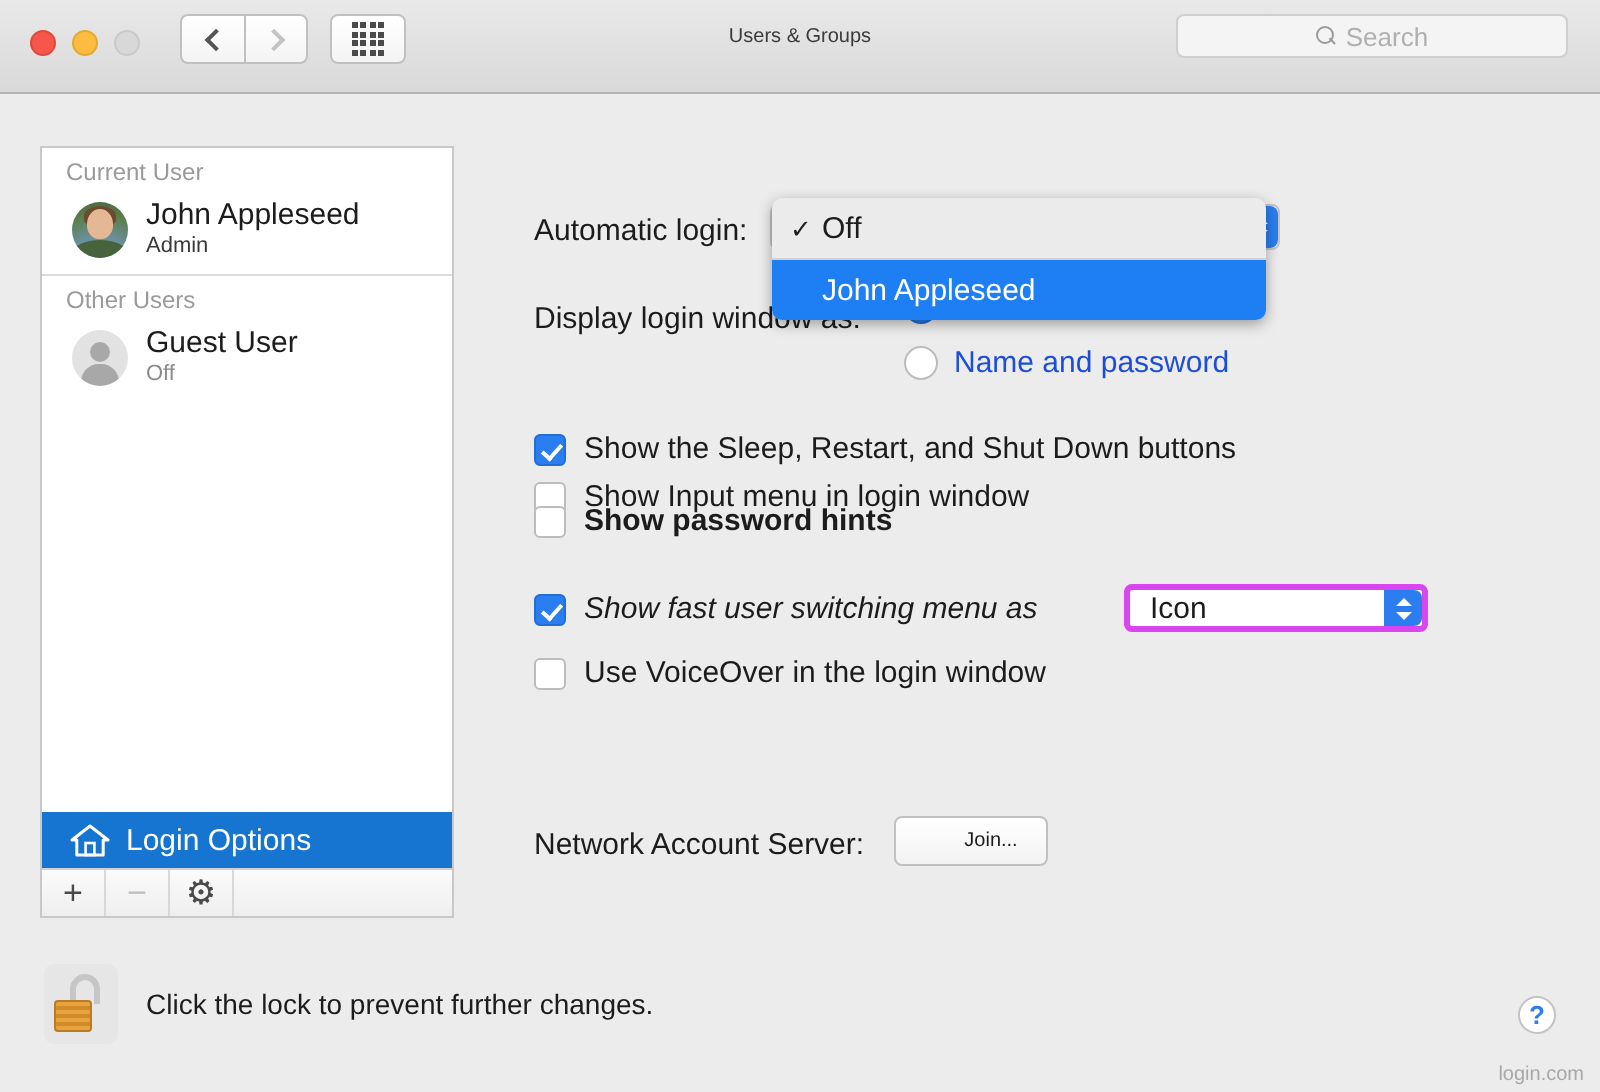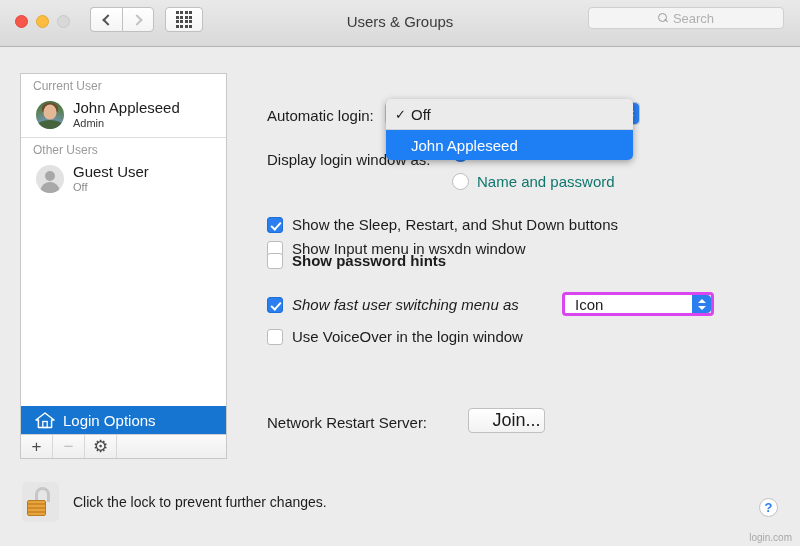--- a/index.html
+++ b/index.html
@@ -48,21 +48,21 @@
     width: 38px; height: 25px; border-radius: 4px;
     background: linear-gradient(to bottom, #ffffff, #f4f4f4);
     border: 1px solid #c0c0c0;
     display: flex; align-items: center; justify-content: center;
   }
   .grid-dots { display: grid; grid-template-columns: repeat(4, 3px); gap: 1.5px; }
   .grid-dots i { width: 3px; height: 3px; background: #4a4a4a; display: block; }
 
   #win-title {
     position: absolute; left: 0; top: 13px; width: 800px;
-    text-align: center; font-size: 15px; color: #3b3b3b;
+    text-align: center; font-size: 10px; color: #3b3b3b;
   }
 
   #search-field {
     position: absolute; right: 16px; top: 7px;
     width: 196px; height: 22px; border-radius: 4px;
     background: #f4f4f4; border: 1px solid #cfcfcf;
     display: flex; align-items: center; justify-content: center; gap: 5px;
   }
   .magnifier { position: relative; width: 10px; height: 10px; }
   .magnifier::before {
@@ -180,21 +180,21 @@
   .radio {
     width: 17px; height: 17px; border-radius: 50%; flex: none;
     background: #ffffff; border: 1px solid #bcbcbc;
   }
   .radio.on { background: #2a7ef0; border-color: #1e6fd8; position: relative; }
   .radio.on::after {
     content: ''; position: absolute; left: 50%; top: 50%;
     transform: translate(-50%, -50%);
     width: 5px; height: 5px; border-radius: 50%; background: #ffffff;
   }
-  .radio-label { font-size: 15px; color: #0f766e; }
+  .radio-label { font-size: 15px; color: #1d4ed8; }
 
   
   .check-row { position: absolute; left: 30px; display: flex; align-items: center; gap: 9px; }
   #check-0 { top: 150px; }
   #check-1 { top: 174px; }
   #check-2 { top: 186px; font-weight: bold; }
   #check-3 { top: 230px; font-style: italic; }
   #check-4 { top: 262px; }
   .checkbox {
     width: 16px; height: 16px; border-radius: 3px; flex: none;
@@ -211,26 +211,26 @@
 
   #fast-switch-popup {
     position: absolute; left: 325px; top: 226px;
     width: 152px; height: 24px; border-radius: 4px;
     background: #ffffff; border: 3px solid #d946ef;
     display: flex; align-items: center;
   }
   #fast-switch-value { font-size: 15px; color: #1c1c1c; padding-left: 10px; }
 
   #join-button {
-    position: absolute; left: 231px; top: 342px;
+    position: absolute; left: 210px; top: 342px;
     width: 77px; height: 25px; border-radius: 4px;
     background: linear-gradient(to bottom, #ffffff, #f2f2f2);
     border: 1px solid #c0c0c0;
     display: flex; align-items: center; justify-content: center;
-    font-size: 18px; color: #1c1c1c; padding-left: 20px;
+    font-size: 10px; color: #1c1c1c; padding-left: 20px;
   }
 
   
   #auto-login-menu {
     position: absolute; left: 386px; top: 99px;
     width: 247px; border-radius: 5px;
     background: #ebebeb;
     box-shadow: 0 2px 7px rgba(0,0,0,0.34);
     overflow: hidden; z-index: 40;
   }
@@ -383,21 +383,21 @@
       <span class="radio"></span>
       <span class="radio-label">Name and password</span>
     </div>
 
     <div class="check-row" id="check-0">
       <span class="checkbox on"></span>
       <span class="check-label">Show the Sleep, Restart, and Shut Down buttons</span>
     </div>
     <div class="check-row" id="check-1">
       <span class="checkbox"></span>
-      <span class="check-label">Show Input menu in wsxdn window</span>
+      <span class="check-label">Show Input menu in login window</span>
     </div>
     <div class="check-row" id="check-2">
       <span class="checkbox"></span>
       <span class="check-label">Show password hints</span>
     </div>
     <div class="check-row" id="check-3">
       <span class="checkbox on"></span>
       <span class="check-label">Show fast user switching menu as</span>
     </div>
     <div class="check-row" id="check-4">
@@ -406,21 +406,21 @@
     </div>
 
     <div id="fast-switch-popup">
       <span id="fast-switch-value">Icon</span>
       <span class="popup-arrows">
         <span class="arrow-up"></span>
           <span class="arrow-dn"></span>
       </span>
     </div>
 
-    <span class="row-label" id="network-label">Network Restart Server:</span>
+    <span class="row-label" id="network-label">Network Account Server:</span>
     <div id="join-button">Join...</div>
   </div>
 
   <div id="auto-login-menu">
     <div class="menu-item">
       <span class="menu-check">✓</span>
       <span>Off</span>
     </div>
     <div class="menu-sep"></div>
     <div class="menu-item sel">

